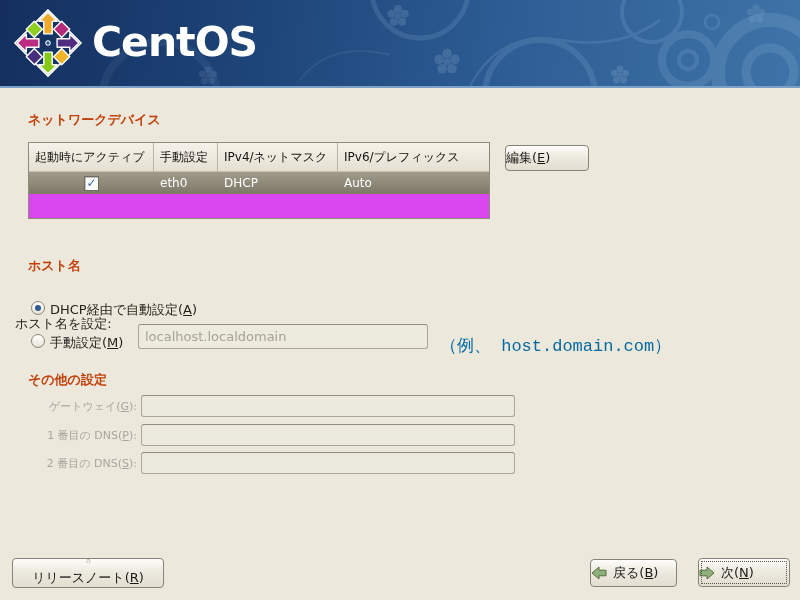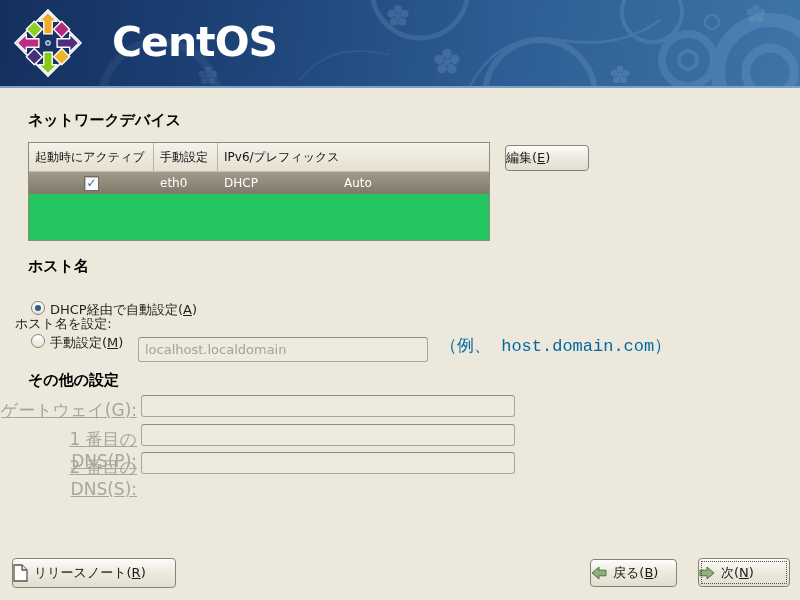--- a/index.html
+++ b/index.html
@@ -6,31 +6,31 @@
   body { font-family:"DejaVu Sans","Liberation Sans",sans-serif; background:#ece8dc; }
   .screen { position:relative; width:800px; height:600px; background:#ece8dc; overflow:hidden; }
 
   
   .header { position:absolute; left:0; top:0; width:800px; height:86px;
     background:linear-gradient(97deg,#142f5e 0%,#1d4377 30%,#2c5c93 62%,#3f74a8 100%);
     border-bottom:2px solid #7ba0c7; }
   .header-decor { position:absolute; left:0; top:0; width:800px; height:86px; }
   .logo { position:absolute; left:13px; top:8px; width:70px; height:70px; }
   .brand { position:absolute; left:92px; top:0; height:86px; line-height:84px;
-    color:#ffffff; font-size:41px; font-weight:bold; letter-spacing:-1px;margin-left:20px; }
-
-  
-  .sect-title { position:absolute; font-size:15px; font-weight:bold; color:#000000; }
+    color:#ffffff; font-size:41px; font-weight:bold; letter-spacing:-1px; }
+
+  
+  .sect-title { position:absolute; font-size:13px; font-weight:bold; color:#c2410c; }
   .plain-label { position:absolute; font-size:13px; color:#211f1b; }
-  .dis-label { position:absolute; font-size:17px; color:#a9a59b;text-decoration:underline; }
+  .dis-label { position:absolute; font-size:11px; color:#a9a59b; }
   .u { text-decoration:underline; }
 
   
-  .table { position:absolute; left:28px; top:142px; width:462px; height:99px;
-    background:#22c55e; border:1px solid #8f8a7c; box-sizing:border-box; }
+  .table { position:absolute; left:28px; top:142px; width:462px; height:77px;
+    background:#d946ef; border:1px solid #8f8a7c; box-sizing:border-box; }
   .thead { display:flex; height:28px; background:linear-gradient(#f5f2ea,#e5e0d2);
     border-bottom:1px solid #c6c1b2; }
   .th { box-sizing:border-box; border-right:1px solid #b9b4a5; font-size:12px; color:#14130f;
     display:flex; align-items:center; padding-left:6px; white-space:nowrap; overflow:hidden; }
   .th:last-child { border-right:none;text-align:center; }
   .c1 { width:125px; } .c2 { width:64px; } .c3 { width:120px; } .c4 { flex:1; }
   .trow { display:flex; height:22px; background:linear-gradient(#a19b8b,#7d7868);
     color:#ffffff; font-size:12px; align-items:center; }
   .td { box-sizing:border-box; padding-left:6px; white-space:nowrap; }
   .td.center { display:flex; justify-content:center; padding-left:0; }
@@ -143,20 +143,21 @@
     </svg>
     <div class="brand">CentOS</div>
   </div>
 
   <div class="sect-title" style="left:28px; top:111px;">ネットワークデバイス</div>
 
   <div class="table">
     <div class="thead">
       <div class="th c1">起動時にアクティブ</div>
       <div class="th c2">手動設定</div>
+      <div class="th c3">IPv4/ネットマスク</div>
       <div class="th c4">IPv6/プレフィックス</div>
     </div>
     <div class="trow">
       <div class="td c1 center">
         <div class="checkbox">✓</div>
       </div>
       <div class="td c2">eth0</div>
       <div class="td c3">DHCP</div>
       <div class="td c4">Auto</div>
     </div>
@@ -167,35 +168,35 @@
   </div>
 
   <div class="sect-title" style="left:28px; top:257px;">ホスト名</div>
   <div class="plain-label" style="left:15px; top:279px;margin-top:36px;">ホスト名を設定:</div>
 
   <div class="radio sel" style="left:31px; top:301px;"></div>
   <div class="plain-label" style="left:50px; top:301px;"><span>DHCP経由で自動設定(</span><span class="u">A</span><span>)</span></div>
 
   <div class="radio" style="left:31px; top:334px;"></div>
   <div class="plain-label" style="left:50px; top:334px;"><span>手動設定(</span><span class="u">M</span><span>)</span></div>
-  <input class="entry" style="left: 138px; top: 337px; width: 290px; height: 25px;" disabled="" value="localhost.localdomain">
+  <input class="entry" style="left: 138px; top: 324px; width: 290px; height: 25px;" disabled="" value="localhost.localdomain">
   <div class="example" style="left:440px; top:334px;">（例、 host.domain.com）</div>
 
   <div class="sect-title" style="left:28px; top:371px;">その他の設定</div>
 
   <div class="dis-label" style="left:0px; top:399px; width:137px; text-align:right;"><span>ゲートウェイ(</span><span class="u">G</span><span>):</span></div>
   <input class="entry blank" style="left: 141px; top: 395px; width: 374px; height: 22px;" disabled="" value="">
 
   <div class="dis-label" style="left:0px; top:428px; width:137px; text-align:right;"><span>1 番目の DNS(</span><span class="u">P</span><span>):</span></div>
   <input class="entry blank" style="left: 141px; top: 424px; width: 374px; height: 22px;" disabled="" value="">
 
   <div class="dis-label" style="left:0px; top:456px; width:137px; text-align:right;"><span>2 番目の DNS(</span><span class="u">S</span><span>):</span></div>
   <input class="entry blank" style="left: 141px; top: 452px; width: 374px; height: 22px;" disabled="" value="">
 
-  <div class="btn" style="left:12px; top:558px; width:164px; height:30px;">
+  <div class="btn" style="left:12px; top:558px; width:152px; height:30px;flex-direction:column;">
     <svg class="icon-svg" width="15" height="18" viewBox="0 0 15 18">
       <path d="M1,1 L9,1 L14,6 L14,17 L1,17 Z" fill="#fdfdfc" stroke="#5a574d" stroke-width="1.3"></path>
       <path d="M9,1 L9,6 L14,6" fill="#e6e3d8" stroke="#5a574d" stroke-width="1.3"></path>
     </svg>
     <span><span>リリースノート(</span><span class="u">R</span><span>)</span></span>
   </div>
 
   <div class="btn" style="left:590px; top:559px; width:87px; height:28px;">
     <svg class="icon-svg" width="16" height="14" viewBox="0 0 16 14">
       <polygon points="1,7 8,1 8,4.2 15,4.2 15,9.8 8,9.8 8,13" fill="#8fb07c" stroke="#55713f" stroke-width="1"></polygon>

